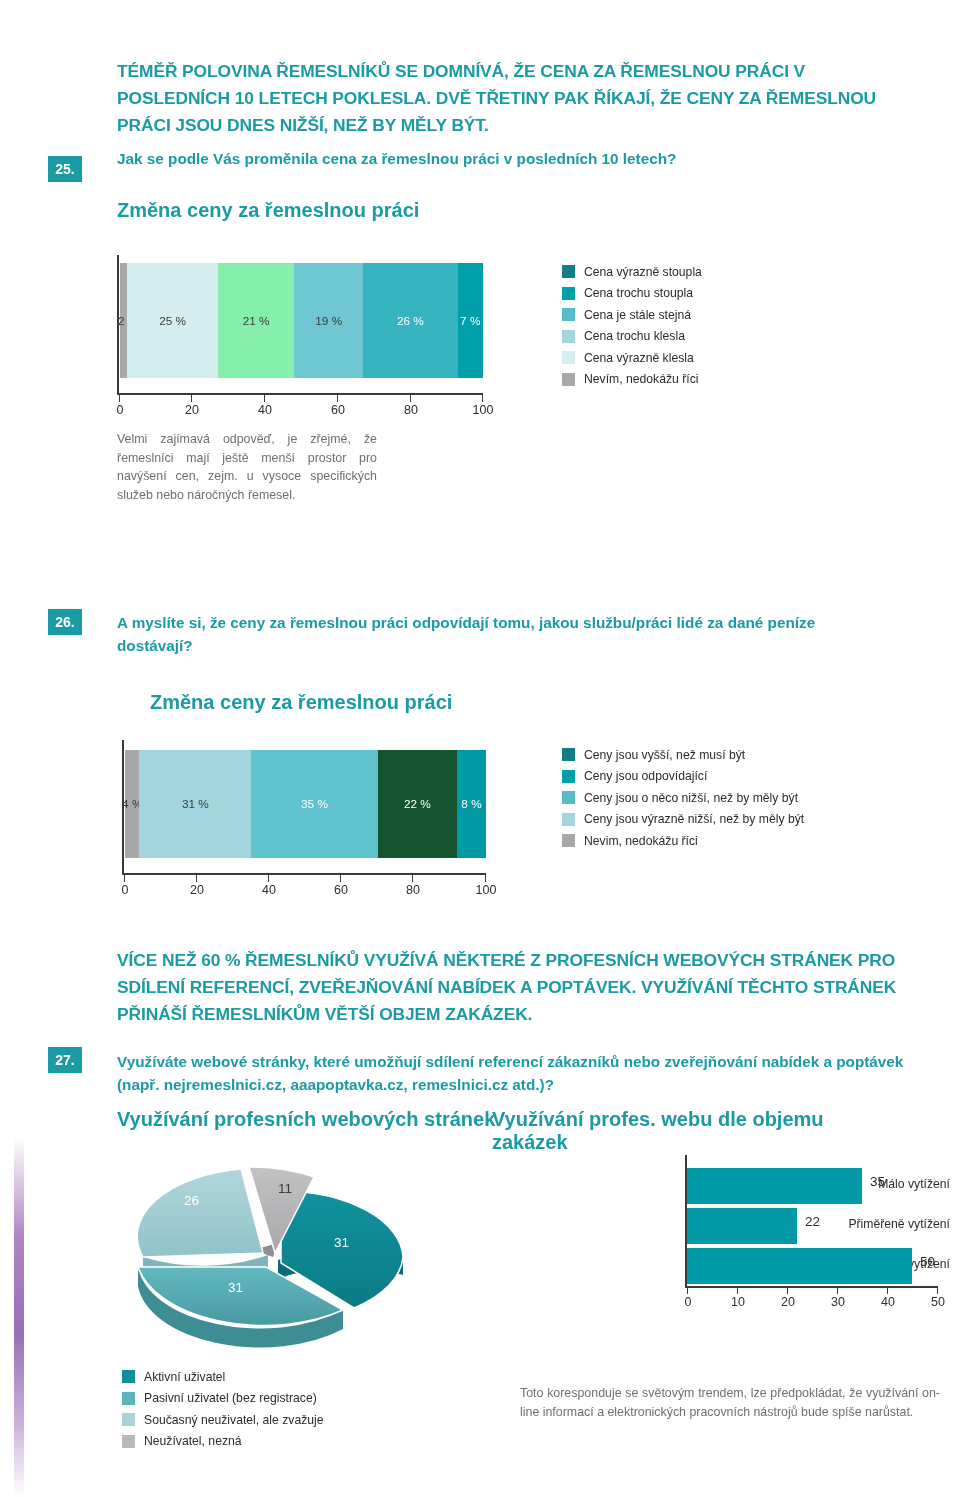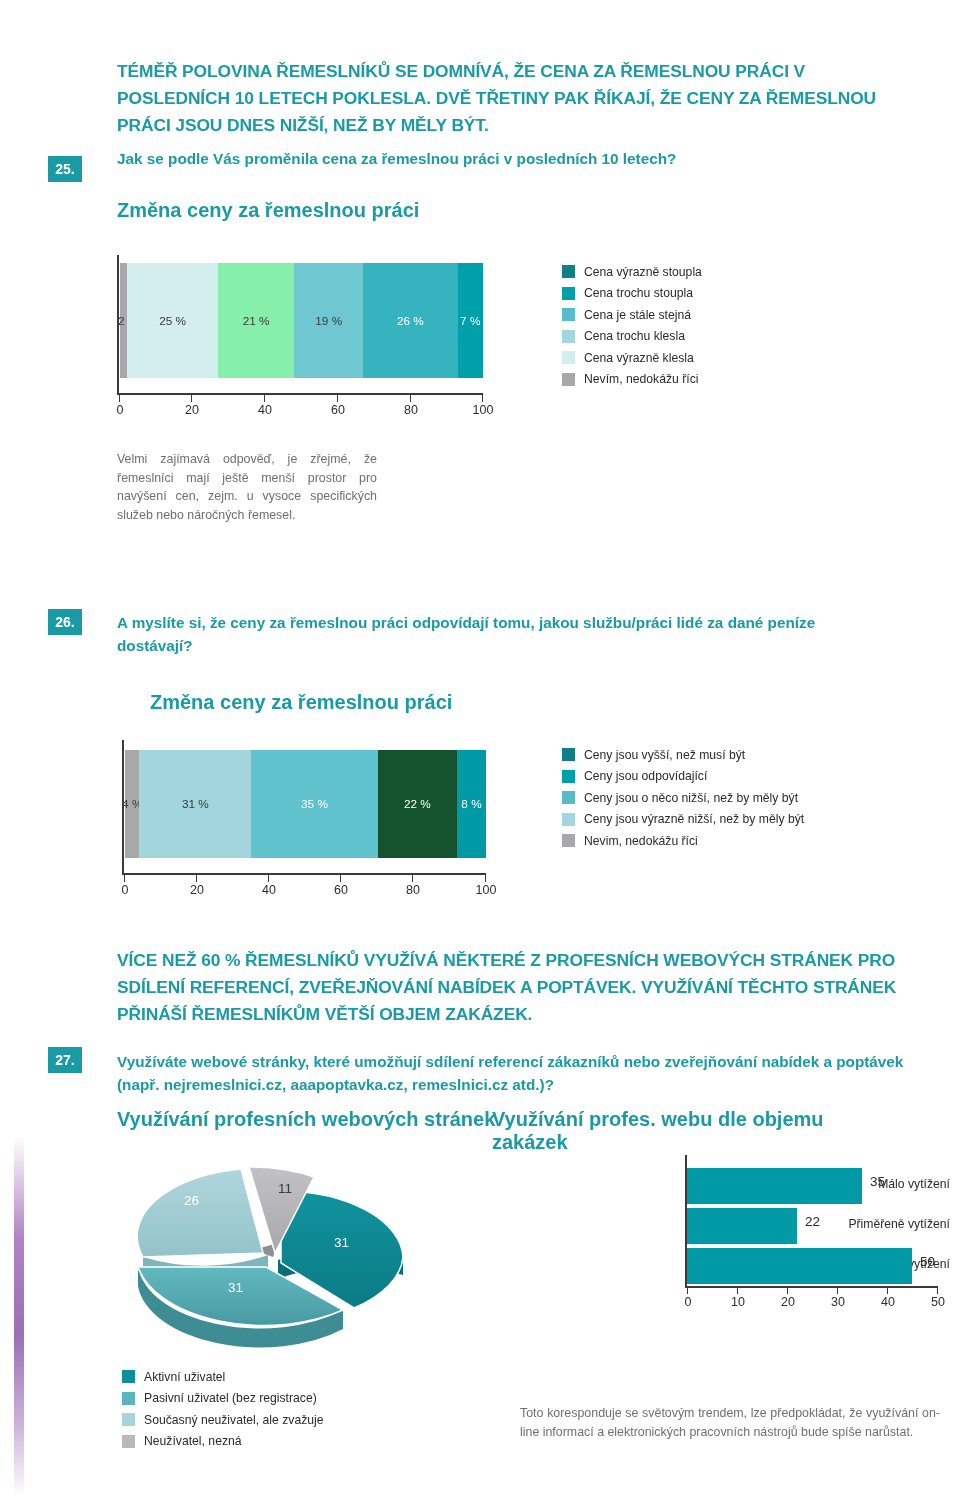--- a/index.html
+++ b/index.html
@@ -62,21 +62,20 @@
     color: #1a9ba3;
     font-weight: bold;
     font-size: 20px;
   }
   .note {
     position: absolute;
     color: #6f6f72;
     font-size: 12.4px;
     line-height: 18.5px;
     text-align: justify;
-    margin-top: 20px;
   }
 
   
   .sb-wrap { position: absolute; }
   .sb-axisline {
     position: absolute;
     background: #3a3a3a;
   }
   .sb-bar {
     position: absolute;

